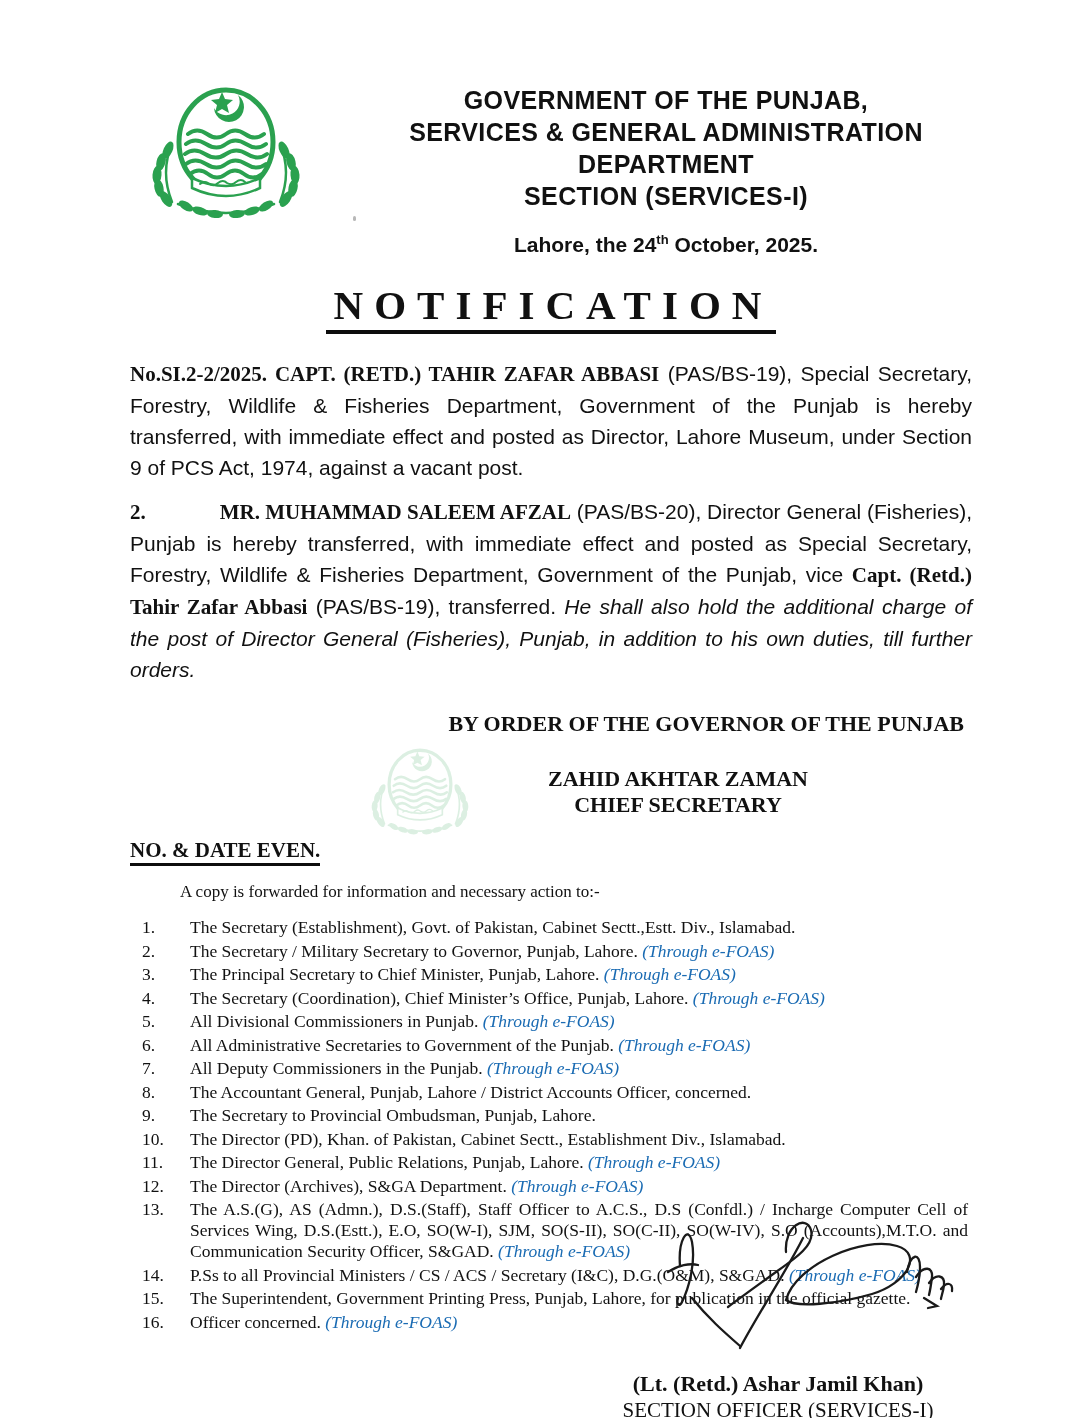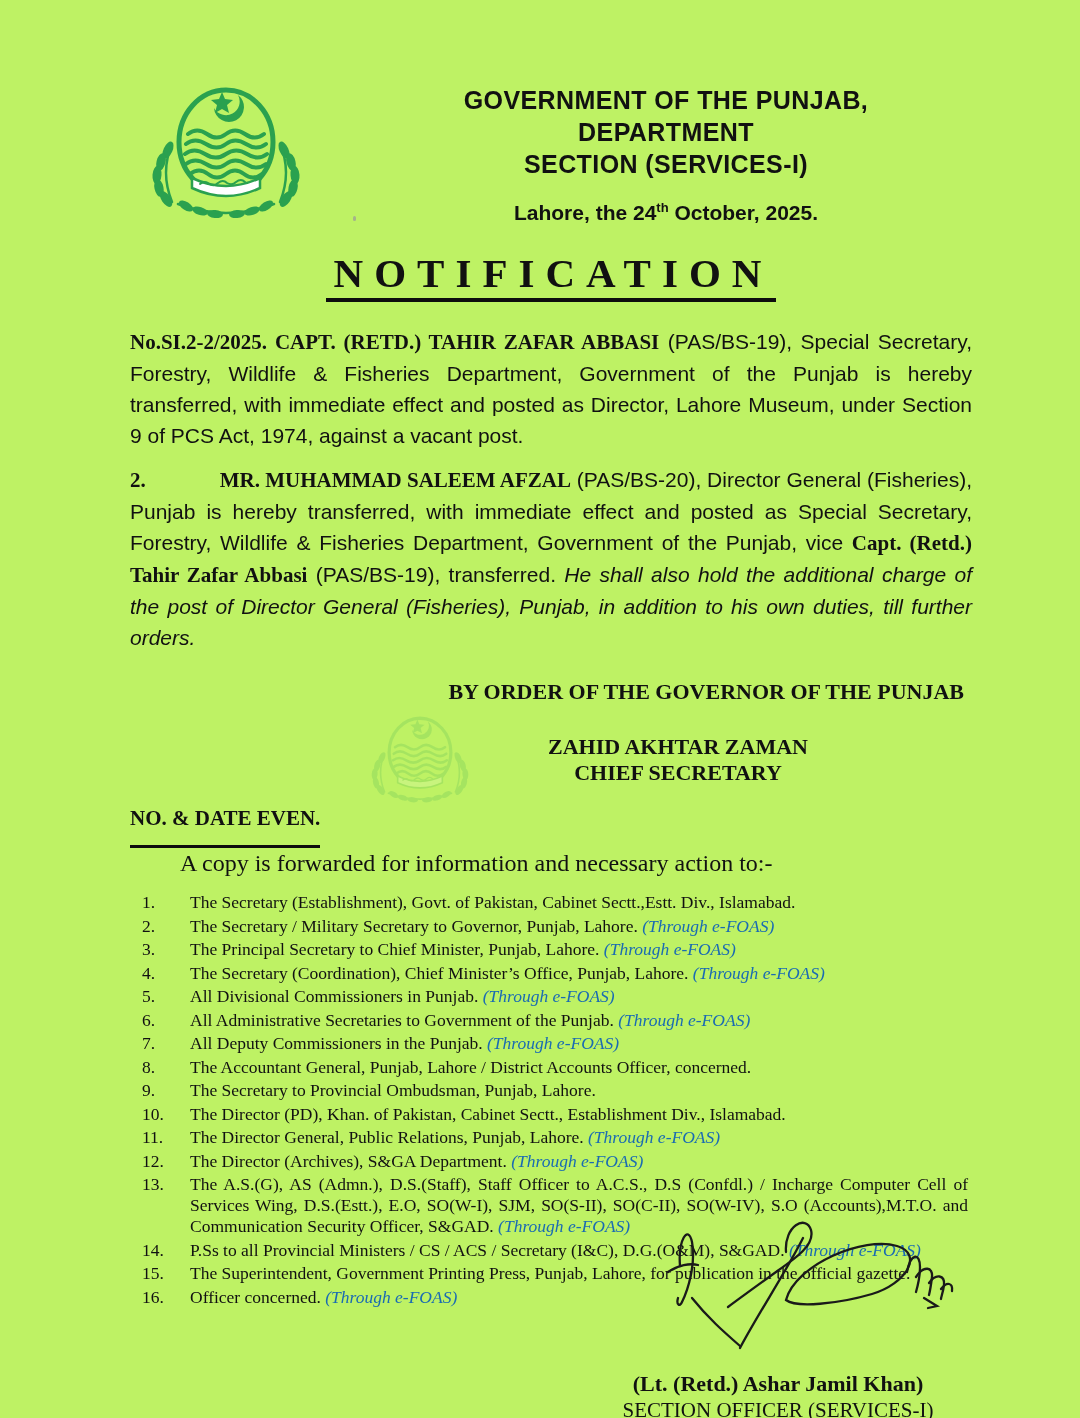--- a/index.html
+++ b/index.html
@@ -7,21 +7,21 @@
     --efoas-blue:#1a6bb3;
     --ink:#111;
   }
   *{box-sizing:border-box;}
   html,body{margin:0;padding:0;}
   body{background:#e8e8e8;}
   .page{
     position:relative;
     width:1080px;height:1418px;
     margin:0 auto;
-    background:#bef264;
+    background:#ffffff;
     color:var(--ink);
     font-family:"Liberation Sans",sans-serif;
     overflow:hidden;
   }
   .content{padding:0 108px 0 130px;}
 
   
   .gov-logo{position:absolute;left:138px;top:82px;width:176px;height:140px;}
   .header-text{
     margin-left:230px;width:612px;
@@ -71,24 +71,24 @@
   }
   .signatory .sig-name{font-size:22px;line-height:27px;}
   .signatory .sig-title{font-size:22px;line-height:26px;}
   .watermark{position:absolute;left:-40px;top:-20px;width:116px;height:92px;opacity:.16;}
 
   
   .no-date{
     margin-top:20px;
     font-family:"Liberation Serif",serif;font-weight:bold;font-size:21px;
   }
-  .no-date span{border-bottom:3px solid #0d0d0d;padding-bottom:15px;}
+  .no-date span{border-bottom:3px solid #0d0d0d;padding-bottom:1px;}
   .copy-line{
     margin-top:19px;padding-left:50px;
-    font-family:"Liberation Serif",serif;font-size:24px;
+    font-family:"Liberation Serif",serif;font-size:17px;
   }
 
   
   .rec-list{margin-top:15px;padding-left:12px;font-family:"Liberation Serif",serif;font-size:17.5px;}
   .rec-row{display:flex;line-height:21px;margin-bottom:2.5px;}
   .rec-num{flex:0 0 48px;}
   .rec-text{flex:1;text-align:justify;padding-right:4px;}
   .efoas{color:var(--efoas-blue);font-style:italic;}
 
   
@@ -157,20 +157,21 @@
 
   <svg class="gov-logo">
     <use href="#punjab-crest"></use>
   </svg>
   <div class="speck"></div>
 
   <div class="content">
 
     <div class="header-text">
       <div>GOVERNMENT OF THE PUNJAB,</div>
+      <div>SERVICES &amp; GENERAL ADMINISTRATION</div>
       <div>DEPARTMENT</div>
       <div>SECTION (SERVICES-I)</div>
     </div>
 
     <div class="date-line"><span>Lahore, the 24</span><sup>th</sup><span> October, 2025.</span></div>
 
     <div class="title-wrap">
       <span class="doc-title">NOTIFICATION</span>
     </div>
 

